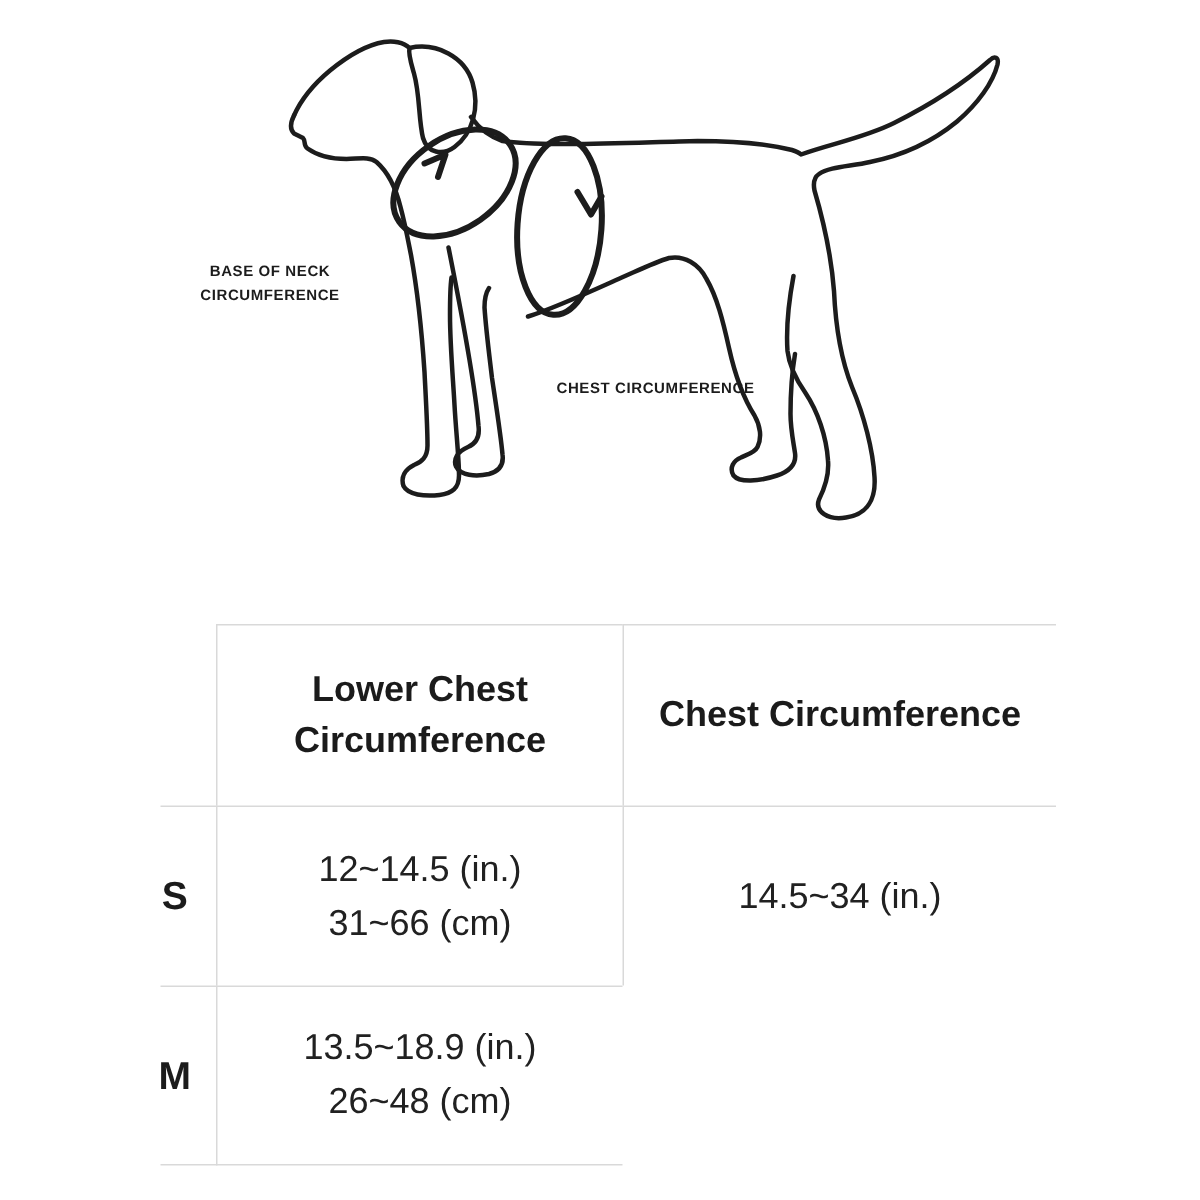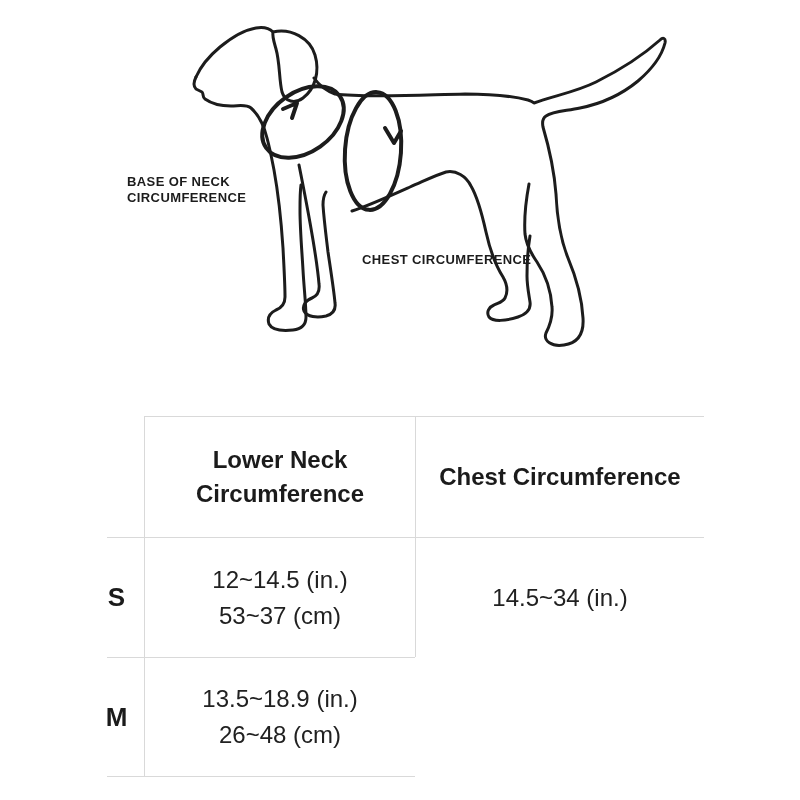--- a/index.html
+++ b/index.html
@@ -7,22 +7,22 @@
     --border:#d9d9d9;
     --text:#1d1d1d;
   }
   html,body{margin:0;padding:0;}
   body{
     width:800px;height:800px;background:#ffffff;position:relative;overflow:hidden;
     font-family:"Liberation Sans", sans-serif;color:var(--text);
   }
   .dog-svg{position:absolute;left:0;top:0;}
   .diagram-label{
-    position:absolute;font-size:13px;font-weight:700;letter-spacing:.4px;
-    color:var(--ink);text-align:left;line-height:16px;white-space:nowrap;
+    position:absolute;font-size:10px;font-weight:700;letter-spacing:.4px;
+    color:var(--ink);text-align:center;line-height:16px;white-space:nowrap;
   }
   #neck-label{left:127px;top:174px;width:106px;}
   #chest-label{left:362px;top:252px;width:150px;}
 
   .size-table{
     position:absolute;left:107px;top:416px;width:597px;height:361px;
     display:grid;
     grid-template-columns:37px 271px 289px;
     grid-template-rows:121px 120px 120px;
   }
@@ -67,31 +67,31 @@
 <div class="diagram-label" id="neck-label">
   <div>BASE OF NECK</div>
   <div>CIRCUMFERENCE</div>
 </div>
 <div class="diagram-label" id="chest-label">CHEST CIRCUMFERENCE</div>
 
 <div class="size-table">
 
   <div class="cell"></div>
   <div class="cell bt bl hdr">
-    <div>Lower Neck</div>
+    <div>Lower Chest</div>
     <div>Circumference</div>
   </div>
   <div class="cell bt bl hdr">
     <div>Chest Circumference</div>
   </div>
 
   <div class="cell bt size-label">S</div>
   <div class="cell bt bl val">
     <div>12~14.5 (in.)</div>
-    <div>53~37 (cm)</div>
+    <div>31~66 (cm)</div>
   </div>
   <div class="cell bt bl val">
     <div>14.5~34 (in.)</div>
   </div>
 
   <div class="cell bt bb size-label">M</div>
   <div class="cell bt bl bb val">
     <div>13.5~18.9 (in.)</div>
     <div>26~48 (cm)</div>
   </div>

